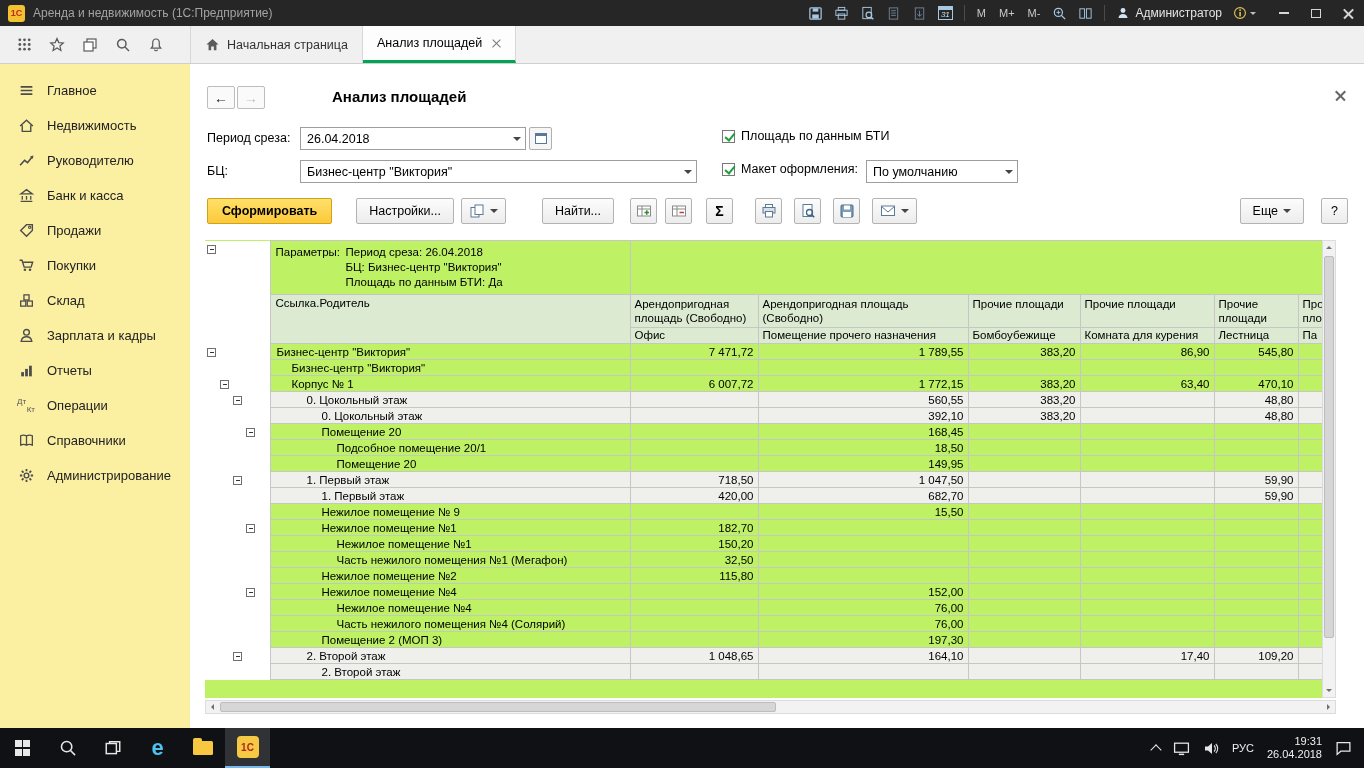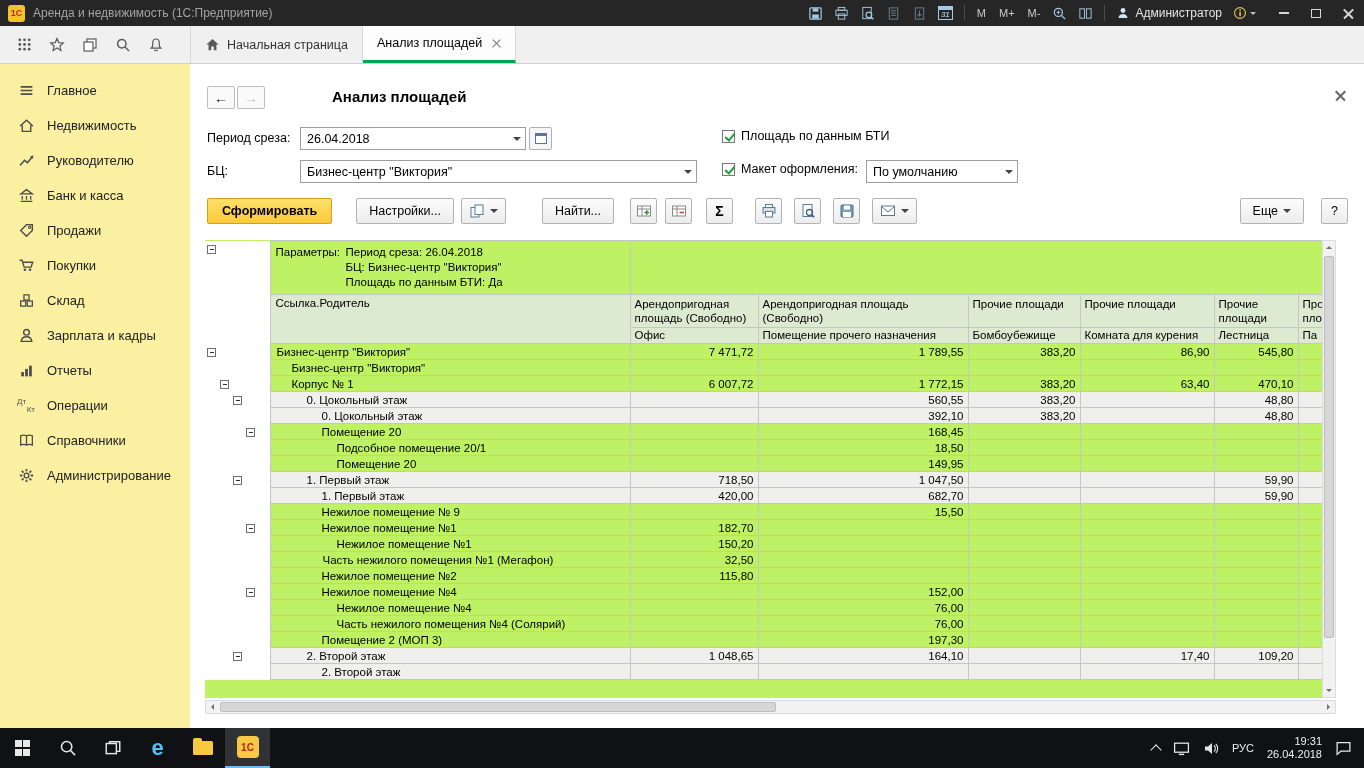--- a/index.html
+++ b/index.html
@@ -649,21 +649,21 @@
               <td class="lcell" style="padding-left: 66px;">Нежилое помещение №1</td>
               <td class="vcell">150,20</td>
               <td class="vcell"></td>
               <td class="vcell"></td>
               <td class="vcell"></td>
               <td class="vcell"></td>
               <td class="vcell"></td>
             </tr>
             <tr>
               <td class="gut"></td>
-              <td class="lcell" style="padding-left: 52px; margin-top: 22px;">Часть нежилого помещения №1 (Мегафон)</td>
+              <td class="lcell" style="padding-left: 66px; margin-top: 22px;">Часть нежилого помещения №1 (Мегафон)</td>
               <td class="vcell">32,50</td>
               <td class="vcell"></td>
               <td class="vcell"></td>
               <td class="vcell"></td>
               <td class="vcell"></td>
               <td class="vcell"></td>
             </tr>
             <tr>
               <td class="gut"></td>
               <td class="lcell" style="padding-left: 51px;">Нежилое помещение №2</td>

